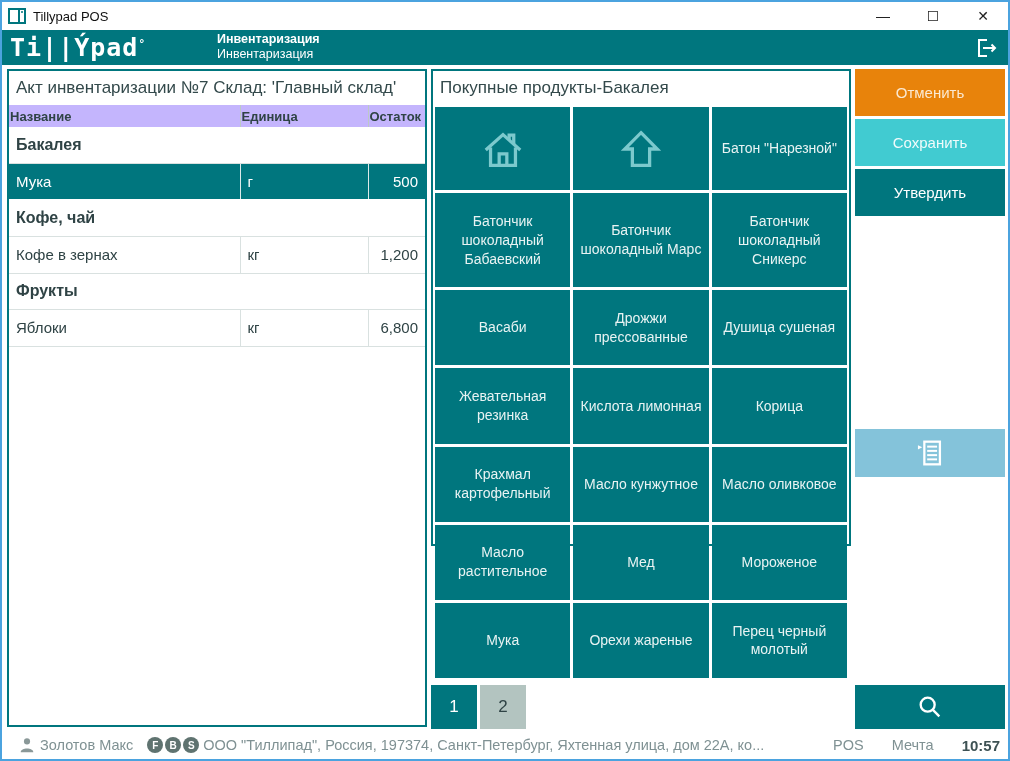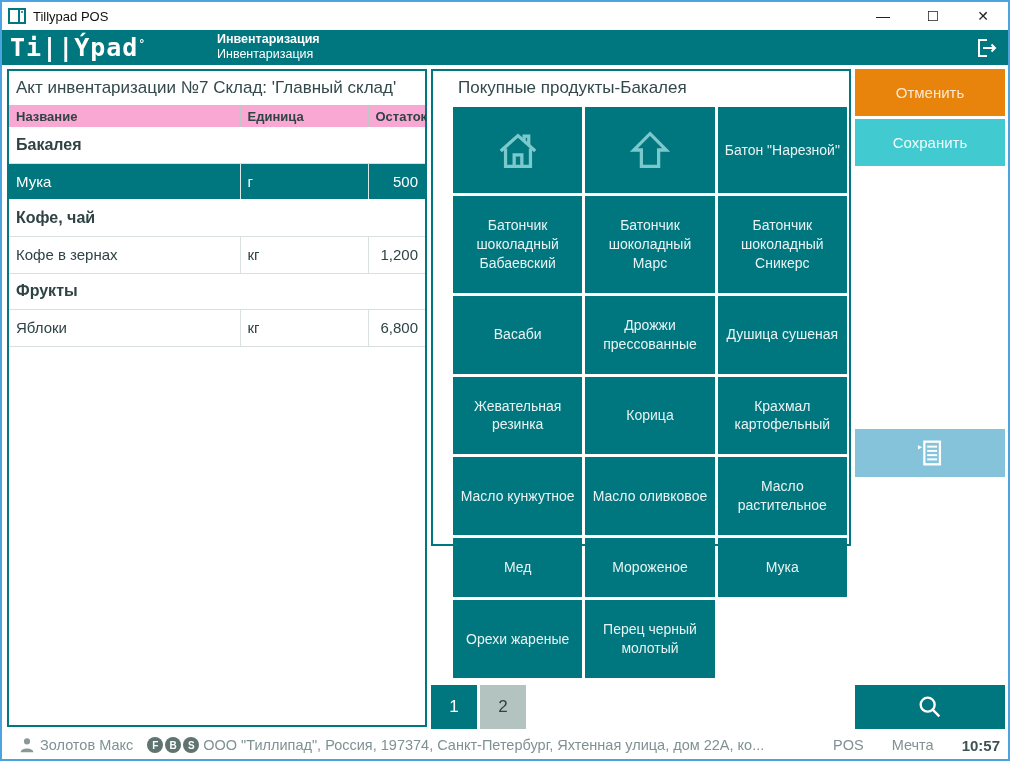--- a/index.html
+++ b/index.html
@@ -24,31 +24,31 @@
 
   
   .main { position:relative; height:666px; background:#fff; }
 
   .panel { position:absolute; border:2px solid #00767E; background:#fff; }
   .inv-panel { left:5px; top:4px; width:420px; height:658px; }
   .panel-title { height:34px; font-size:17px; color:#33494B; display:flex; align-items:center; padding:0 7px; white-space:nowrap; overflow:hidden; }
 
   table.inv { width:100%; border-collapse:collapse; table-layout:fixed; }
   table.inv col.c1 { width:231px; } table.inv col.c2 { width:128px; } table.inv col.c3 { width:57px; }
-  table.inv thead td { background:#f9a8d4; color:#2F4345; font-weight:bold; font-size:13px; height:22px; padding:0 7px; border-right:1px solid #BCC8C7; }
+  table.inv thead td { background:#c4b5fd; color:#2F4345; font-weight:bold; font-size:13px; height:22px; padding:0 1px; border-right:1px solid #BCC8C7; }
   table.inv thead td:last-child { border-right:none; }
   tr.group-row td { font-weight:bold; font-size:16px; color:#2F4345; height:36px; padding:0 7px; border-bottom:1px solid #D9E1E0; }
   tr.data-row td { font-size:15px; color:#2F4345; height:37px; padding:0 7px; border-bottom:1px solid #D9E1E0; border-right:1px solid #D9E1E0; }
   tr.data-row td:last-child { border-right:none; }
   tr.data-row td.num { text-align:right;margin-top:24px; }
   tr.data-row.selected td { background:#00767E; color:#fff; border-right:1px solid #DCEAEA; border-top:1px solid #fff; border-bottom:2px solid #fff; }
   tr.data-row.selected td:last-child { border-right:none; }
 
   
-  .cat-panel { left:429px; top:4px; width:420px; height:477px;padding-left:18px; }
+  .cat-panel { left:429px; top:4px; width:420px; height:477px; }
   .product-grid { display:grid; grid-template-columns:repeat(3,1fr); gap:3px; padding:2px; height:575px; }
   .grid-btn { background:#00767E; border:none; color:#E8F3F3; font-family:inherit; font-size:14px; line-height:1.35; padding:4px 6px; cursor:pointer; }
   .grid-btn .gicon { display:flex; align-items:center; justify-content:center; }
 
   .pager { position:absolute; left:429px; top:620px; display:flex; gap:3px; }
   .page-btn { width:46px; height:44px; border:none; font-family:inherit; font-size:17px; cursor:pointer; }
   .page-btn.dark { background:#00767E; color:#fff; }
   .page-btn.light { background:#B3C4C0; color:#2F4345; }
 
   
@@ -171,39 +171,41 @@
             </span>
           </button>
           <button class="grid-btn">Батон "Нарезной"</button>
           <button class="grid-btn">Батончик шоколадный Бабаевский</button>
           <button class="grid-btn">Батончик шоколадный Марс</button>
           <button class="grid-btn">Батончик шоколадный Сникерс</button>
           <button class="grid-btn">Васаби</button>
           <button class="grid-btn">Дрожжи прессованные</button>
           <button class="grid-btn">Душица сушеная</button>
           <button class="grid-btn">Жевательная резинка</button>
+          <button class="grid-btn">Кислота лимонная</button>
           <button class="grid-btn">Корица</button>
           <button class="grid-btn">Крахмал картофельный</button>
           <button class="grid-btn">Масло кунжутное</button>
           <button class="grid-btn">Масло оливковое</button>
           <button class="grid-btn">Масло растительное</button>
           <button class="grid-btn">Мед</button>
           <button class="grid-btn">Мороженое</button>
           <button class="grid-btn">Мука</button>
           <button class="grid-btn">Орехи жареные</button>
           <button class="grid-btn">Перец черный молотый</button>
         </div>
     </div>
     <div class="pager">
         <button class="page-btn dark">1</button>
         <button class="page-btn light">2</button>
       </div>
 
     <button class="action-btn btn-cancel">Отменить</button>
     <button class="action-btn btn-save">Сохранить</button>
+    <button class="action-btn btn-approve">Утвердить</button>
     <button class="action-btn btn-doc">
       <svg viewBox="0 0 24 24" width="34" height="34">
           <rect x="8" y="4" width="11" height="16" fill="none" stroke="#fff" stroke-width="1.6"></rect>
           <line x1="10" y1="7.5" x2="17" y2="7.5" stroke="#fff" stroke-width="1.4"></line>
           <line x1="10" y1="10.5" x2="17" y2="10.5" stroke="#fff" stroke-width="1.4"></line>
           <line x1="10" y1="13.5" x2="17" y2="13.5" stroke="#fff" stroke-width="1.4"></line>
           <line x1="10" y1="16.5" x2="17" y2="16.5" stroke="#fff" stroke-width="1.4"></line>
           <path d="M3.5 6.5 L6.5 8 L3.5 9.5 Z" fill="#fff"></path>
         </svg>
     </button>

